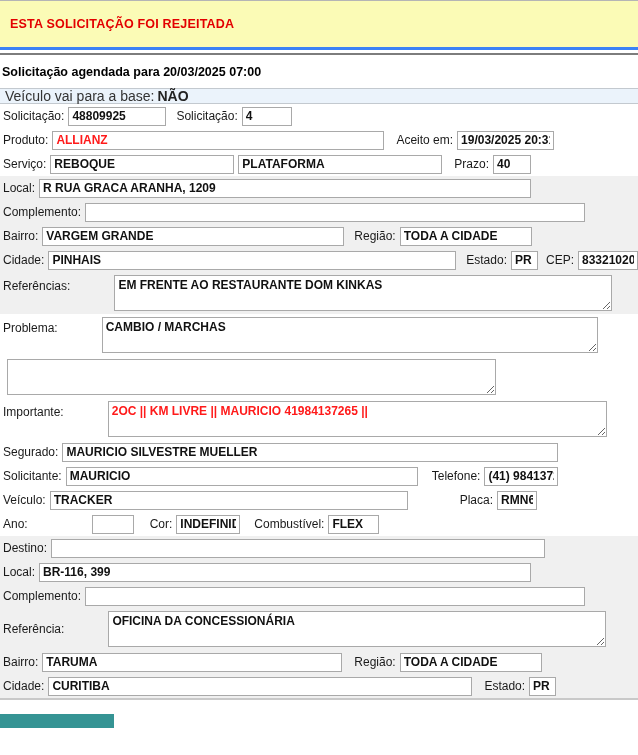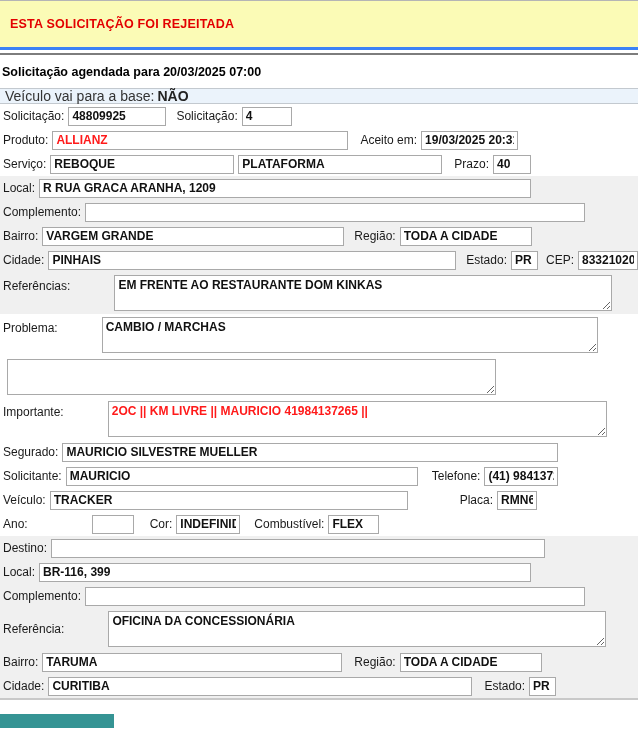--- a/index.html
+++ b/index.html
@@ -47,21 +47,21 @@
     border:1px solid #a9a9a9; background:#fff;
     font-family:"Liberation Sans","DejaVu Sans",sans-serif;
     font-size:12px; font-weight:bold; color:#111;
     padding:1px 3px; height:19px; overflow:hidden;
   }
   textarea.f { height:auto; padding:2px 3px; resize:both; line-height:1.25; }
   .red, input.red, textarea.red { color:#ff1a1a !important; }
 
   
   .w-assist{width:98px}.w-solic{width:50px}
-  .w-prod{width:296px}.w-aceito{width:97px}
+  .w-prod{width:332px}.w-aceito{width:97px}
   .w-serv1{width:184px}.w-serv2{width:204px}.w-prazo{width:38px}
   .w-local{width:492px}.w-compl{width:500px}
   .w-bairro{width:302px}.w-regiao{width:132px}
   .w-cidade{width:427px}.w-uf{width:27px}.w-cep{width:60px}
   .ta-ref{width:498px;height:62px}
   .ta-prob{width:496px;height:29px}
   .ta-free{width:489px;height:31px}
   .ta-imp{width:499px;height:56px}
   .w-seg{width:496px}
   .w-solicitante{width:352px}.w-tel{width:74px}

